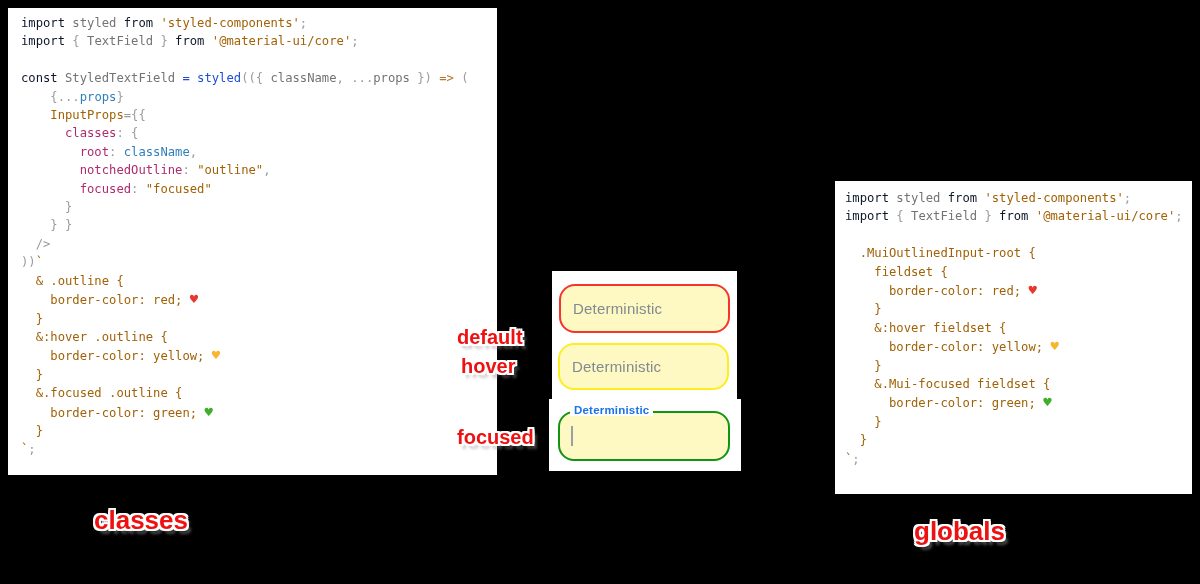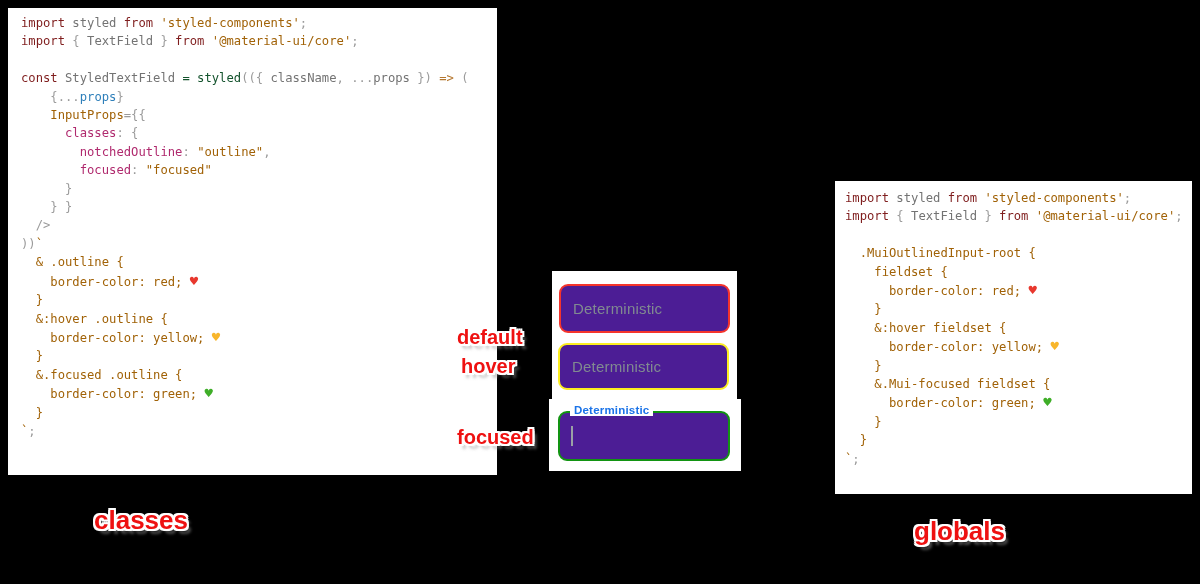--- a/index.html
+++ b/index.html
@@ -17,43 +17,43 @@
     background: #fff;
     font-family: "DejaVu Sans Mono", "Liberation Mono", monospace;
     font-size: 12.2px;
     line-height: 18.4px;
     color: #383838;
   }
   .code-panel .line { white-space: pre; }
   #code-left  { left: 8px;   top: 8px;   width: 489px; height: 467px; padding: 6px 0 0 13px; }
   #code-right { left: 835px; top: 181px; width: 357px; height: 313px; padding: 8px 0 0 10px; }
 
-  .kw    { color: #7f1d1d; }
+  .kw    { color: #0f172a; }
   .pl    { color: #737373; }
   .str   { color: #a16207; }
-  .pink  { color: #14532d; }
+  .pink  { color: #1d4ed8; }
   .prop  { color: #b02a6e; }
   .pun   { color: #9b9b9b; }
   .arrow { color: #b5772f; }
   .var   { color: #2e7fba; }
   .h-red { color: #e8382e; font-size: 14px; }
   .h-yel { color: #f8b62c; font-size: 14px; }
   .h-grn { color: #3fae28; font-size: 14px; }
 
   
   .demo-bg { position: absolute; background: #fff; }
   #demo-bg-a { left: 552px; top: 271px; width: 185px; height: 128px; }
   #demo-bg-b { left: 549px; top: 399px; width: 192px; height: 72px; }
 
   .mui-field {
     position: absolute;
-    background: #4c1d95;
+    background: #fef9c3;
     border-style: solid;
     border-width: 2px;
-    border-radius: 9px;
+    border-radius: 16px;
     display: flex;
     align-items: center;
   }
   #field-default { left: 559px; top: 284px; width: 171px; height: 49px; }
   #field-hover   { left: 558px; top: 343px; width: 171px; height: 47px; }
   #field-focused { left: 558px; top: 411px; width: 172px; height: 50px; }
 
   .mui-placeholder {
     color: #818a91;
     font-size: 15px;
@@ -99,20 +99,21 @@
 <body style="background: rgb(0, 0, 0);">
 
 <div id="code-left" class="code-panel">
     <div class="line"><span class="kw">import</span><span class="pl"> styled </span><span class="kw">from</span><span class="str"> 'styled-components'</span><span class="pun">;</span></div>
     <div class="line"><span class="kw">import</span><span class="pun"> { </span><span class="pl">TextField</span><span class="pun"> } </span><span class="kw">from</span><span class="str"> '@material-ui/core'</span><span class="pun">;</span></div>
     <div class="line">&nbsp;</div>
     <div class="line"><span class="kw">const</span><span class="pl"> StyledTextField </span><span class="pink">= styled</span><span class="pun">(({ </span><span class="pl">className</span><span class="pun">, ...</span><span class="pl">props</span><span class="pun"> }) </span><span class="arrow">=&gt;</span><span class="pun"> (</span></div>
     <div class="line"><span class="pun">    {...</span><span class="var">props</span><span class="pun">}</span></div>
     <div class="line"><span class="str">    InputProps</span><span class="pun">={{</span></div>
     <div class="line"><span class="prop">      classes</span><span class="pun">: {</span></div>
+    <div class="line"><span class="prop">        root</span><span class="pun">: </span><span class="var">className</span><span class="pun">,</span></div>
     <div class="line"><span class="prop">        notchedOutline</span><span class="pun">: </span><span class="str">"outline"</span><span class="pun">,</span></div>
     <div class="line"><span class="prop">        focused</span><span class="pun">: </span><span class="str">"focused"</span></div>
     <div class="line"><span class="pun">      }</span></div>
     <div class="line"><span class="pun">    } }</span></div>
     <div class="line"><span class="pun">  /&gt;</span></div>
     <div class="line"><span class="pun">))</span><span class="str">`</span></div>
     <div class="line"><span class="str">  &amp; .outline {</span></div>
     <div class="line"><span class="str">    border-color: red; </span><span class="h-red">♥</span></div>
     <div class="line"><span class="str">  }</span></div>
     <div class="line"><span class="str">  &amp;:hover .outline {</span></div>

